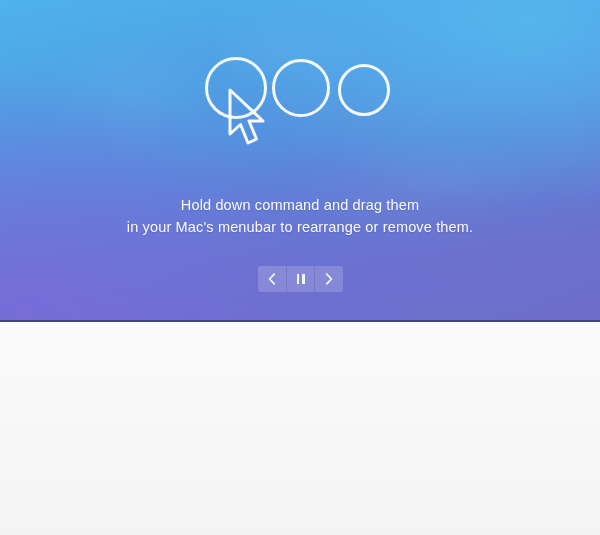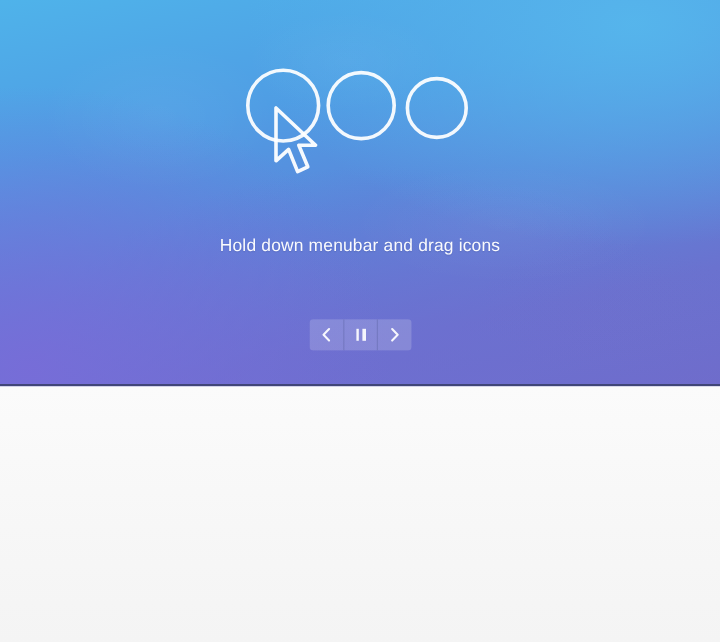--- a/index.html
+++ b/index.html
@@ -145,21 +145,22 @@
       <div class="ring r3"></div>
     </div>
 
     <div class="cursor">
       <svg width="48" height="62" viewBox="0 0 48 62">
         <path d="M5 2 L5 46 L15.5 36.5 L23 55 L31.5 51 L24 33 L38 33 Z" fill="none" stroke="rgba(255,255,255,0.95)" stroke-width="3" stroke-linejoin="round" stroke-linecap="round"></path>
       </svg>
     </div>
 
     <div class="hero-text">
-      <div>Hold down menubar and drag icons</div>
+      <div>Hold down command and drag them</div>
+      <div>in your Mac's menubar to rearrange or remove them.</div>
     </div>
 
     <div class="nav-seg">
       <div class="nav-btn">
         <span>
           <svg width="8" height="12" viewBox="0 0 8 12">
             <path d="M6.2 1.2 L1.6 6 L6.2 10.8" fill="none" stroke="rgba(255,255,255,0.93)" stroke-width="1.7" stroke-linecap="round" stroke-linejoin="round"></path>
           </svg>
         </span>
       </div>

